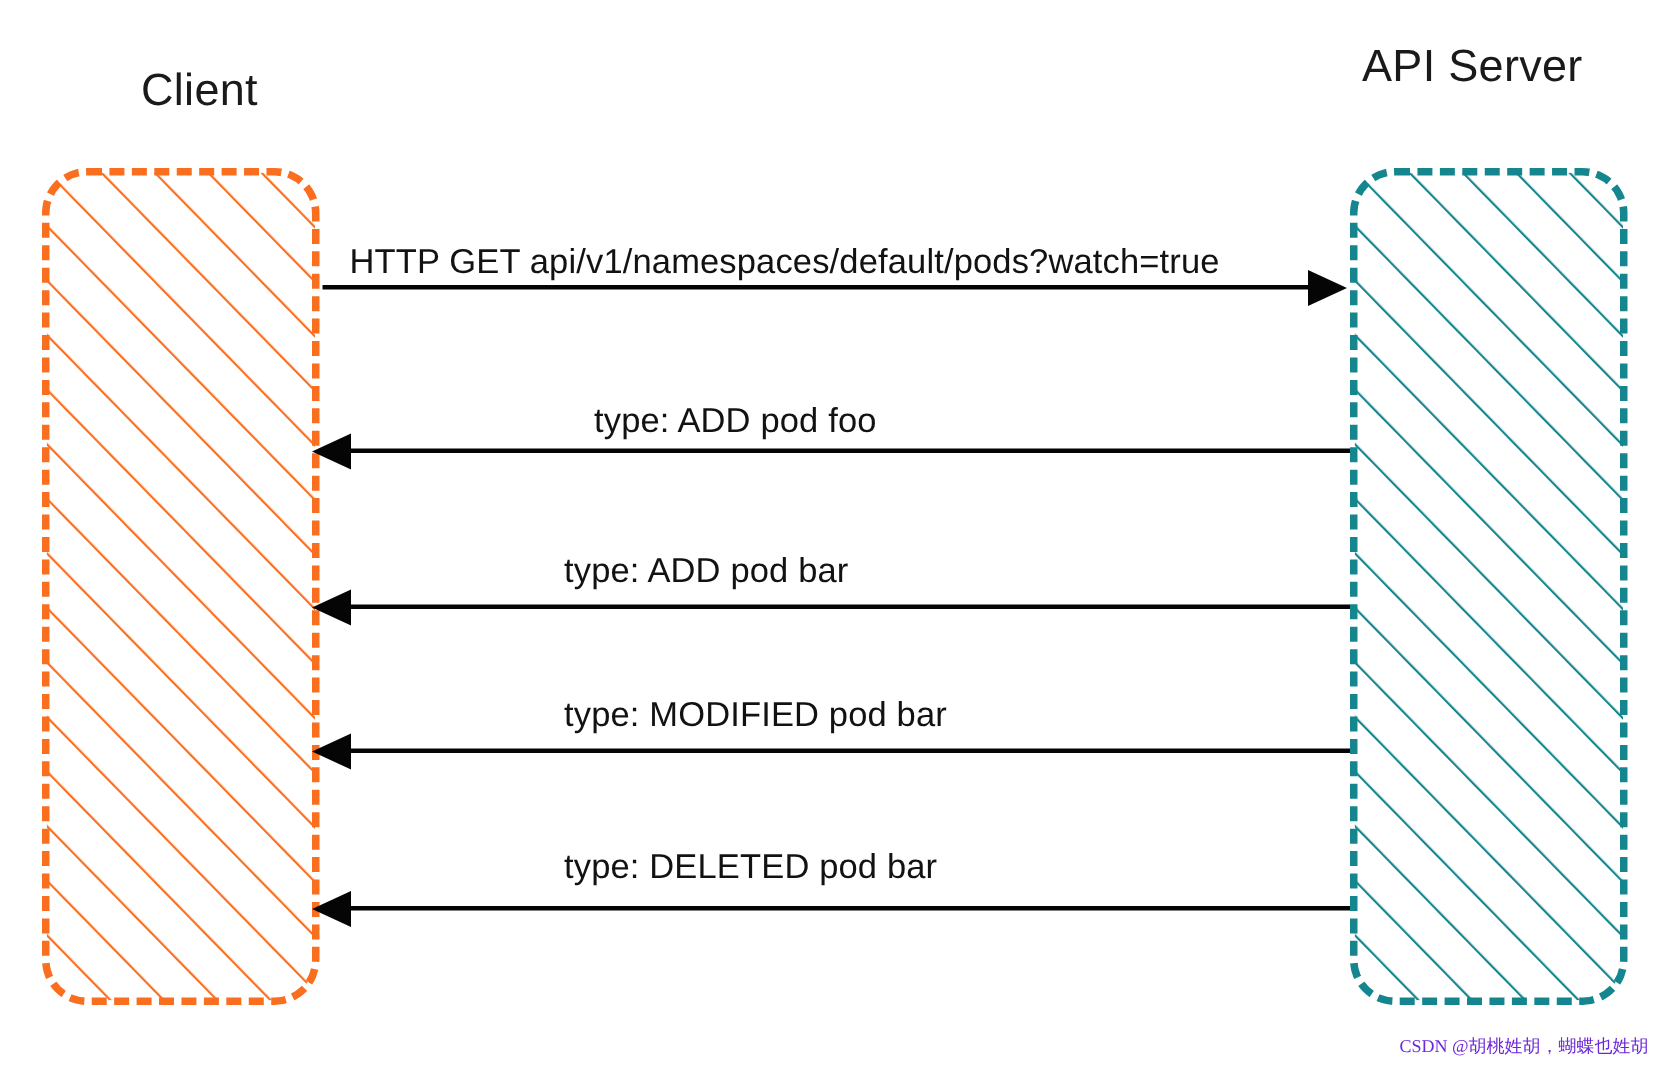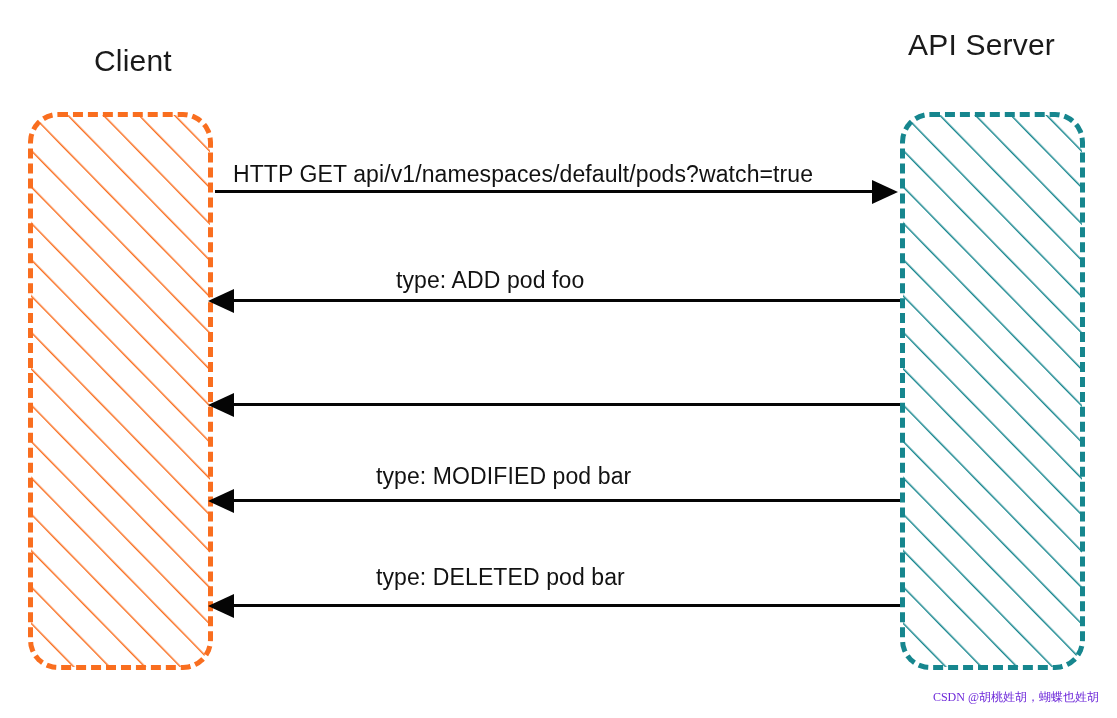--- a/index.html
+++ b/index.html
@@ -133,20 +133,21 @@
     <div class="arrowhead right" style="left:872px; top:180px;"></div>
   </div>
 
   <div class="message" style="left:0; top:0; width:1117px; height:718px;">
     <div class="msg-label" style="left:376px; top:267px;margin-left:20px;">type: ADD pod foo</div>
     <div class="msg-line" style="left:232px; top:299px; width:668px;"></div>
     <div class="arrowhead left" style="left:208px; top:289px;"></div>
   </div>
 
   <div class="message" style="left:0; top:0; width:1117px; height:718px;">
+    <div class="msg-label" style="left:376px; top:367px;">type: ADD pod bar</div>
     <div class="msg-line" style="left:232px; top:403px; width:668px;"></div>
     <div class="arrowhead left" style="left:208px; top:393px;"></div>
   </div>
 
   <div class="message" style="left:0; top:0; width:1117px; height:504px;">
     <div class="msg-label" style="left:376px; top:463px;">type: MODIFIED pod bar</div>
     <div class="msg-line" style="left:232px; top:499px; width:668px;"></div>
     <div class="arrowhead left" style="left:208px; top:489px;"></div>
   </div>
 

